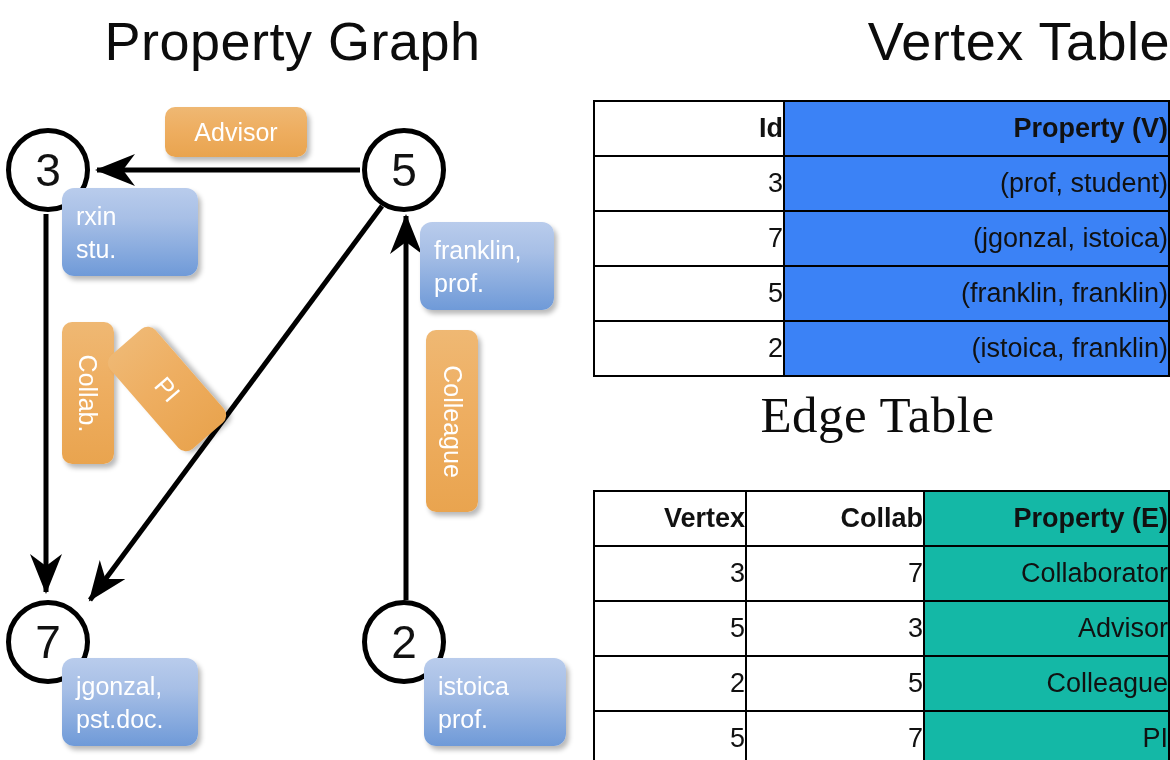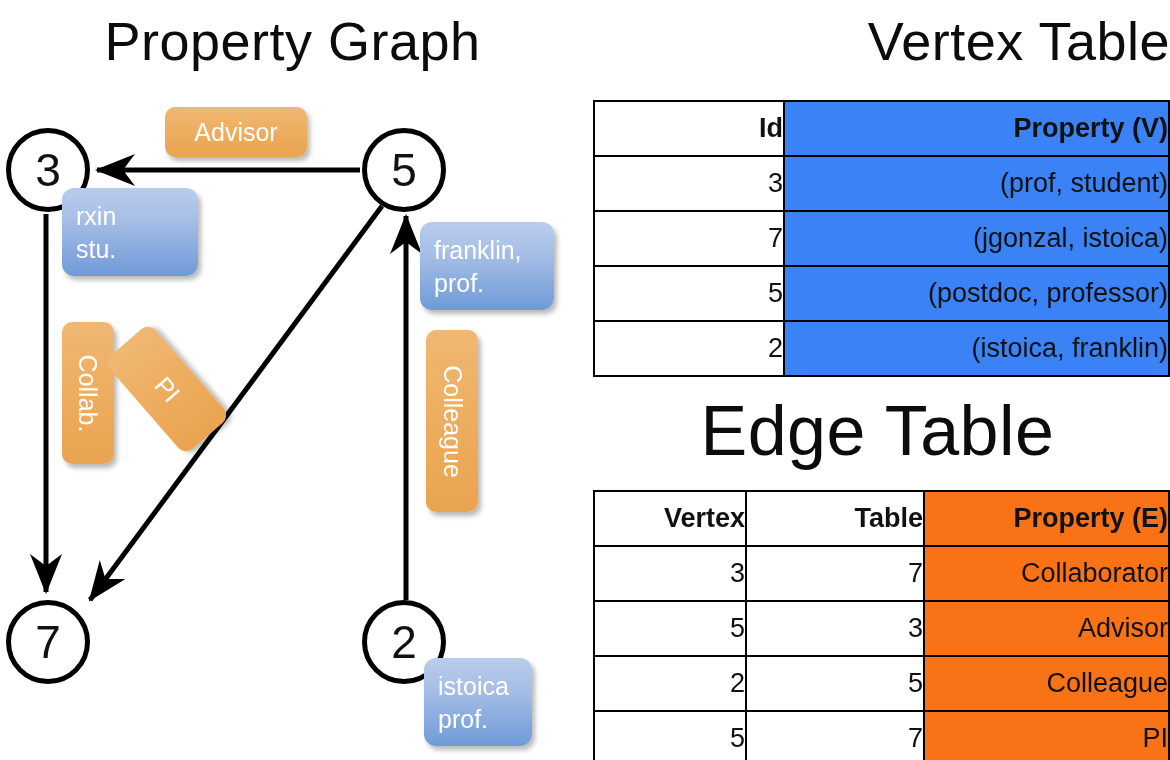--- a/index.html
+++ b/index.html
@@ -28,22 +28,22 @@
   }
   #title-property-graph {
     left: 0; top: 8px; width: 585px;
     font-size: 54px; line-height: 66px;
   }
   #title-vertex-table {
     left: 585px; top: 8px; width: 585px;
     font-size: 54px; line-height: 66px; text-align: right;
   }
   #title-edge-table {
-    left: 585px; top: 398px; width: 585px;
-    font-size: 70px; line-height: 66px;
+    left: 585px; top: 382px; width: 585px;
+    font-size: 51px; line-height: 66px; font-family: Liberation Serif, serif;
   }
 
   
   #graph-panel {
     position: absolute;
     left: 0; top: 0; width: 585px; height: 760px;
   }
   #graph-edges {
     position: absolute; left: 0; top: 0;
     width: 585px; height: 760px;
@@ -81,21 +81,21 @@
     font-family: "Liberation Sans", sans-serif;
     font-weight: 300;
     font-size: 25px;
     line-height: 33px;
     padding: 12px 16px 0 14px;
     white-space: pre-line;
   }
   #prop-rxin     { left: 62px;  top: 188px; width: 136px; height: 88px; }
   #prop-franklin { left: 420px; top: 188px; width: 134px; height: 88px; margin-top: 34px; }
   #prop-jgonzal  { left: 62px;  top: 658px; width: 136px; height: 88px; }
-  #prop-istoica  { left: 424px; top: 658px; width: 108px; height: 88px; }
+  #prop-istoica  { left: 424px; top: 658px; width: 142px; height: 88px; }
 
   
   .rel-box {
     position: absolute;
     box-sizing: border-box;
     border-radius: 10px;
     background: linear-gradient(to bottom, #efb873 0%, #eeae61 45%, #e9a44f 100%);
     box-shadow: 3px 4px 5px rgba(0,0,0,0.28);
     color: #ffffff;
     font-family: "Liberation Sans", sans-serif;
@@ -139,21 +139,21 @@
     padding: 0;
     height: 53px;
     vertical-align: middle;
     margin-top: 7px;
   }
   .data-table th {
     font-weight: 700;
     font-size: 27px;
   }
   .cell-v { background: #3b82f6; }
-  .cell-e { background: #f97316; }
+  .cell-e { background: #14b8a6; }
   .thick-left { border-left-width: 4px; }
 
   #vertex-table { left: 593px; top: 100px; width: 575px; }
   #vertex-table col.c-id   { width: 190px; }
   #vertex-table col.c-prop { width: 385px; }
 
   #edge-table { left: 593px; top: 490px; width: 575px; }
   #edge-table col.c-src  { width: 152px; }
   #edge-table col.c-dst  { width: 178px; }
   #edge-table col.c-prop { width: 245px; }
@@ -191,20 +191,22 @@
     <span>7</span>
   </div>
   <div class="node" id="node-2">
     <span>2</span>
   </div>
 
   <div class="prop-box" id="prop-rxin">rxin
 stu.</div>
   <div class="prop-box" id="prop-franklin">franklin,
 prof.</div>
+  <div class="prop-box" id="prop-jgonzal">jgonzal,
+pst.doc.</div>
   <div class="prop-box" id="prop-istoica">istoica
 prof.</div>
 
   <div class="rel-box" id="rel-advisor">
     <span class="rot-none">Advisor</span>
   </div>
   <div class="rel-box" id="rel-collab">
     <span class="rot">Collab.</span>
   </div>
   <div class="rel-box" id="rel-pi">
@@ -232,41 +234,41 @@
     <tr>
       <td>3</td>
       <td class="cell-v thick-left">(prof, student)</td>
     </tr>
     <tr>
       <td>7</td>
       <td class="cell-v thick-left">(jgonzal, istoica)</td>
     </tr>
     <tr>
       <td>5</td>
-      <td class="cell-v thick-left">(postdoc, professor)</td>
+      <td class="cell-v thick-left">(franklin, franklin)</td>
     </tr>
     <tr>
       <td>2</td>
       <td class="cell-v thick-left">(istoica, franklin)</td>
     </tr>
   </tbody>
 </table>
 
 <div class="title" id="title-edge-table">Edge Table</div>
 
 <table class="data-table" id="edge-table">
   <colgroup>
       <col class="c-src">
       <col class="c-dst">
       <col class="c-prop">
     </colgroup>
   <thead>
     <tr>
       <th>Vertex</th>
-      <th>Table</th>
+      <th>Collab</th>
       <th class="cell-e thick-left">Property (E)</th>
     </tr>
   </thead>
   <tbody>
     <tr>
       <td>3</td>
       <td>7</td>
       <td class="cell-e thick-left">Collaborator</td>
     </tr>
     <tr>

